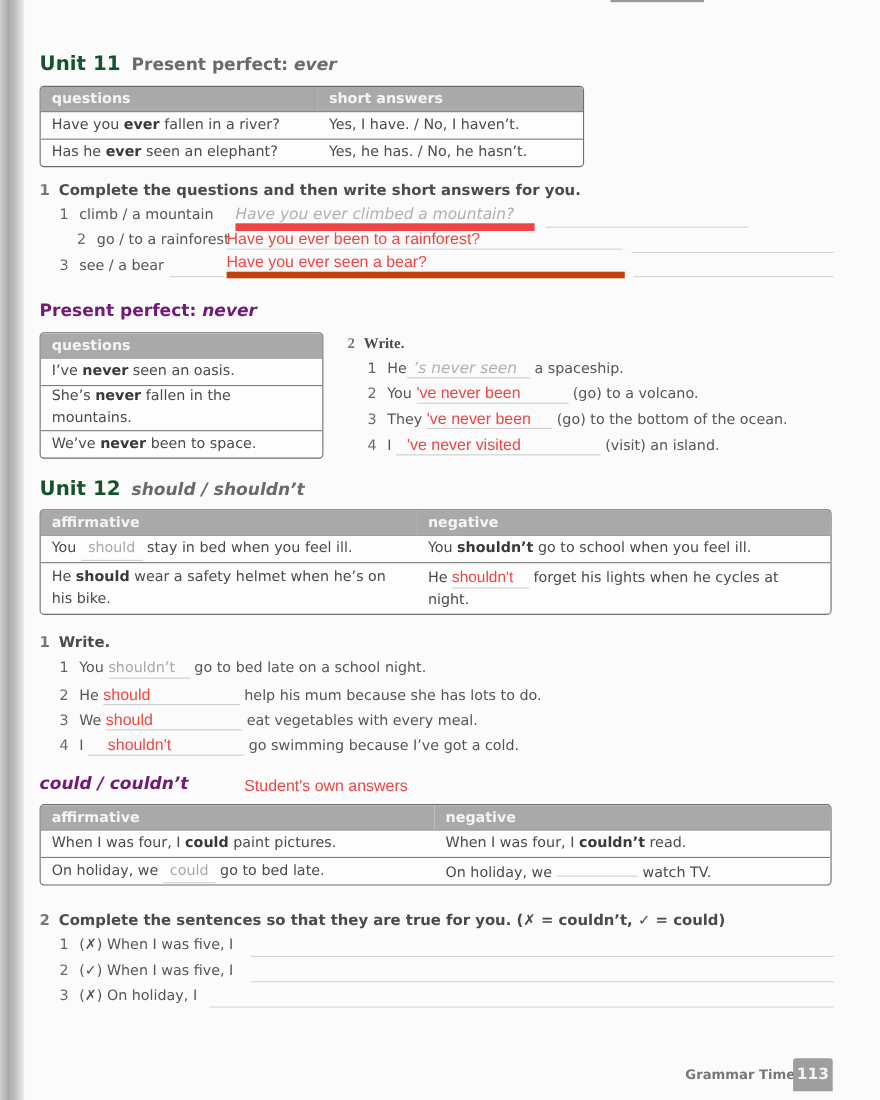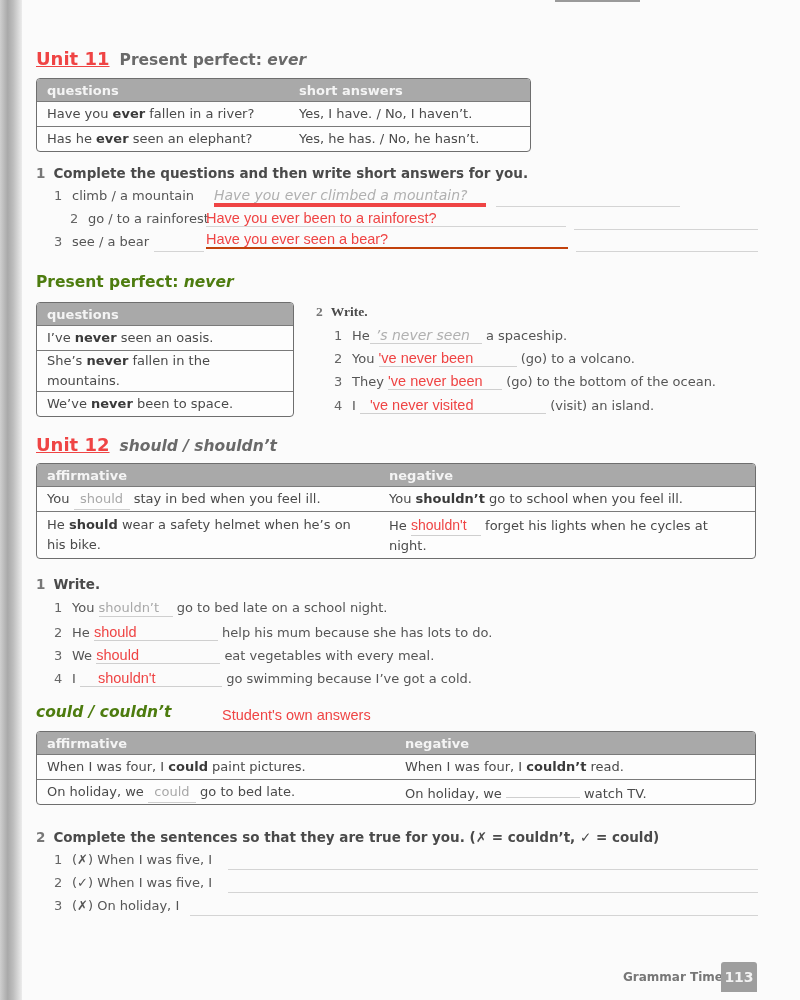--- a/index.html
+++ b/index.html
@@ -9,24 +9,24 @@
     font-family:"DejaVu Sans", sans-serif;
     color:#4a4a4a;
   }
   .binding {
     position:absolute; left:0; top:0; width:22px; height:1000px;
     background:linear-gradient(to right,#cfcfcf 0%,#a9a9a9 35%,#bdbdbd 60%,#ececec 100%);
   }
   .topmark { position:absolute; top:0; left:555px; width:85px; height:2px; background:#9a9a9a; }
   .abs { position:absolute; }
   .unit-title { font-size:17px; font-weight:bold; color:#4d4d4d; white-space:nowrap; }
-  .unit-title .unit { color:#ef4444; font-size:18px; margin-right:10px;text-decoration:underline; }
+  .unit-title .unit { color:#14532d; font-size:18px; margin-right:10px; }
   .unit-title .sub { color:#6a6a6a; font-size:15.5px; }
   .unit-title i { font-style:italic; }
-  .section-title { font-size:15.5px; font-weight:bold; color:#4d7c0f; white-space:nowrap; }
+  .section-title { font-size:15.5px; font-weight:bold; color:#701a75; white-space:nowrap; }
   .section-title i { font-style:italic; }
 
   table.grammar {
     position:absolute; border-collapse:separate; border-spacing:0;
     border:1.5px solid #6e6e6e; border-radius:4px; overflow:hidden;
     font-size:13px; color:#4a4a4a; background:#fdfdfd;
   }
   table.grammar th {
     background:#a9a9a9; color:#f4f4f4; font-weight:bold; text-align:left;
     padding:0 10px; height:22px; font-size:13px;
@@ -82,33 +82,33 @@
 </tbody>
   </table>
 
 <div class="abs ex-head" style="left:36px; top:165px;">
   <span class="num">1</span><span>Complete the questions and then write short answers for you.</span>
 </div>
 
 <div class="abs item" style="left:54px; top:188px;">
   <span class="n">1</span><span>climb / a mountain</span>
 </div>
-<div class="abs example" style="left:214px; top:187px; font-size:14px; width:272px; border-bottom:4px solid #ef4444;">Have you ever climbed a mountain?</div>
+<div class="abs example" style="left:214px; top:187px; font-size:14px; width:272px; border-bottom:7px solid #ef4444;">Have you ever climbed a mountain?</div>
 <div class="line" style="left:496px; top:206px; width:184px;"></div>
 
 <div class="abs item" style="left:70px; top:211px;">
   <span class="n">2</span><span>go / to a rainforest</span>
 </div>
 <div class="abs answer" style="left:206px; top:210px; width:360px; border-bottom:1px solid #d4d4d4;">Have you ever been to a rainforest?</div>
 <div class="line" style="left:574px; top:229px; width:184px;"></div>
 
 <div class="abs item" style="left:54px; top:234px;">
   <span class="n">3</span><span>see / a bear</span>
 </div>
-<div class="abs answer" style="left:206px; top:231px; width:362px; border-bottom:2px solid #c2410c; padding-left:0;">Have you ever seen a bear?</div>
+<div class="abs answer" style="left:206px; top:231px; width:362px; border-bottom:6px solid #c2410c; padding-left:0;">Have you ever seen a bear?</div>
 <div class="line" style="left:154px; top:251px; width:50px;"></div>
 <div class="line" style="left:576px; top:251px; width:182px;"></div>
 
 <div class="abs section-title" style="left:36px; top:273px;">
   <span>Present perfect: </span><i>never</i>
 </div>
 
 <table class="grammar" style="left:36px; top:302px; width:258px;">
   <tbody>
       <tr>

